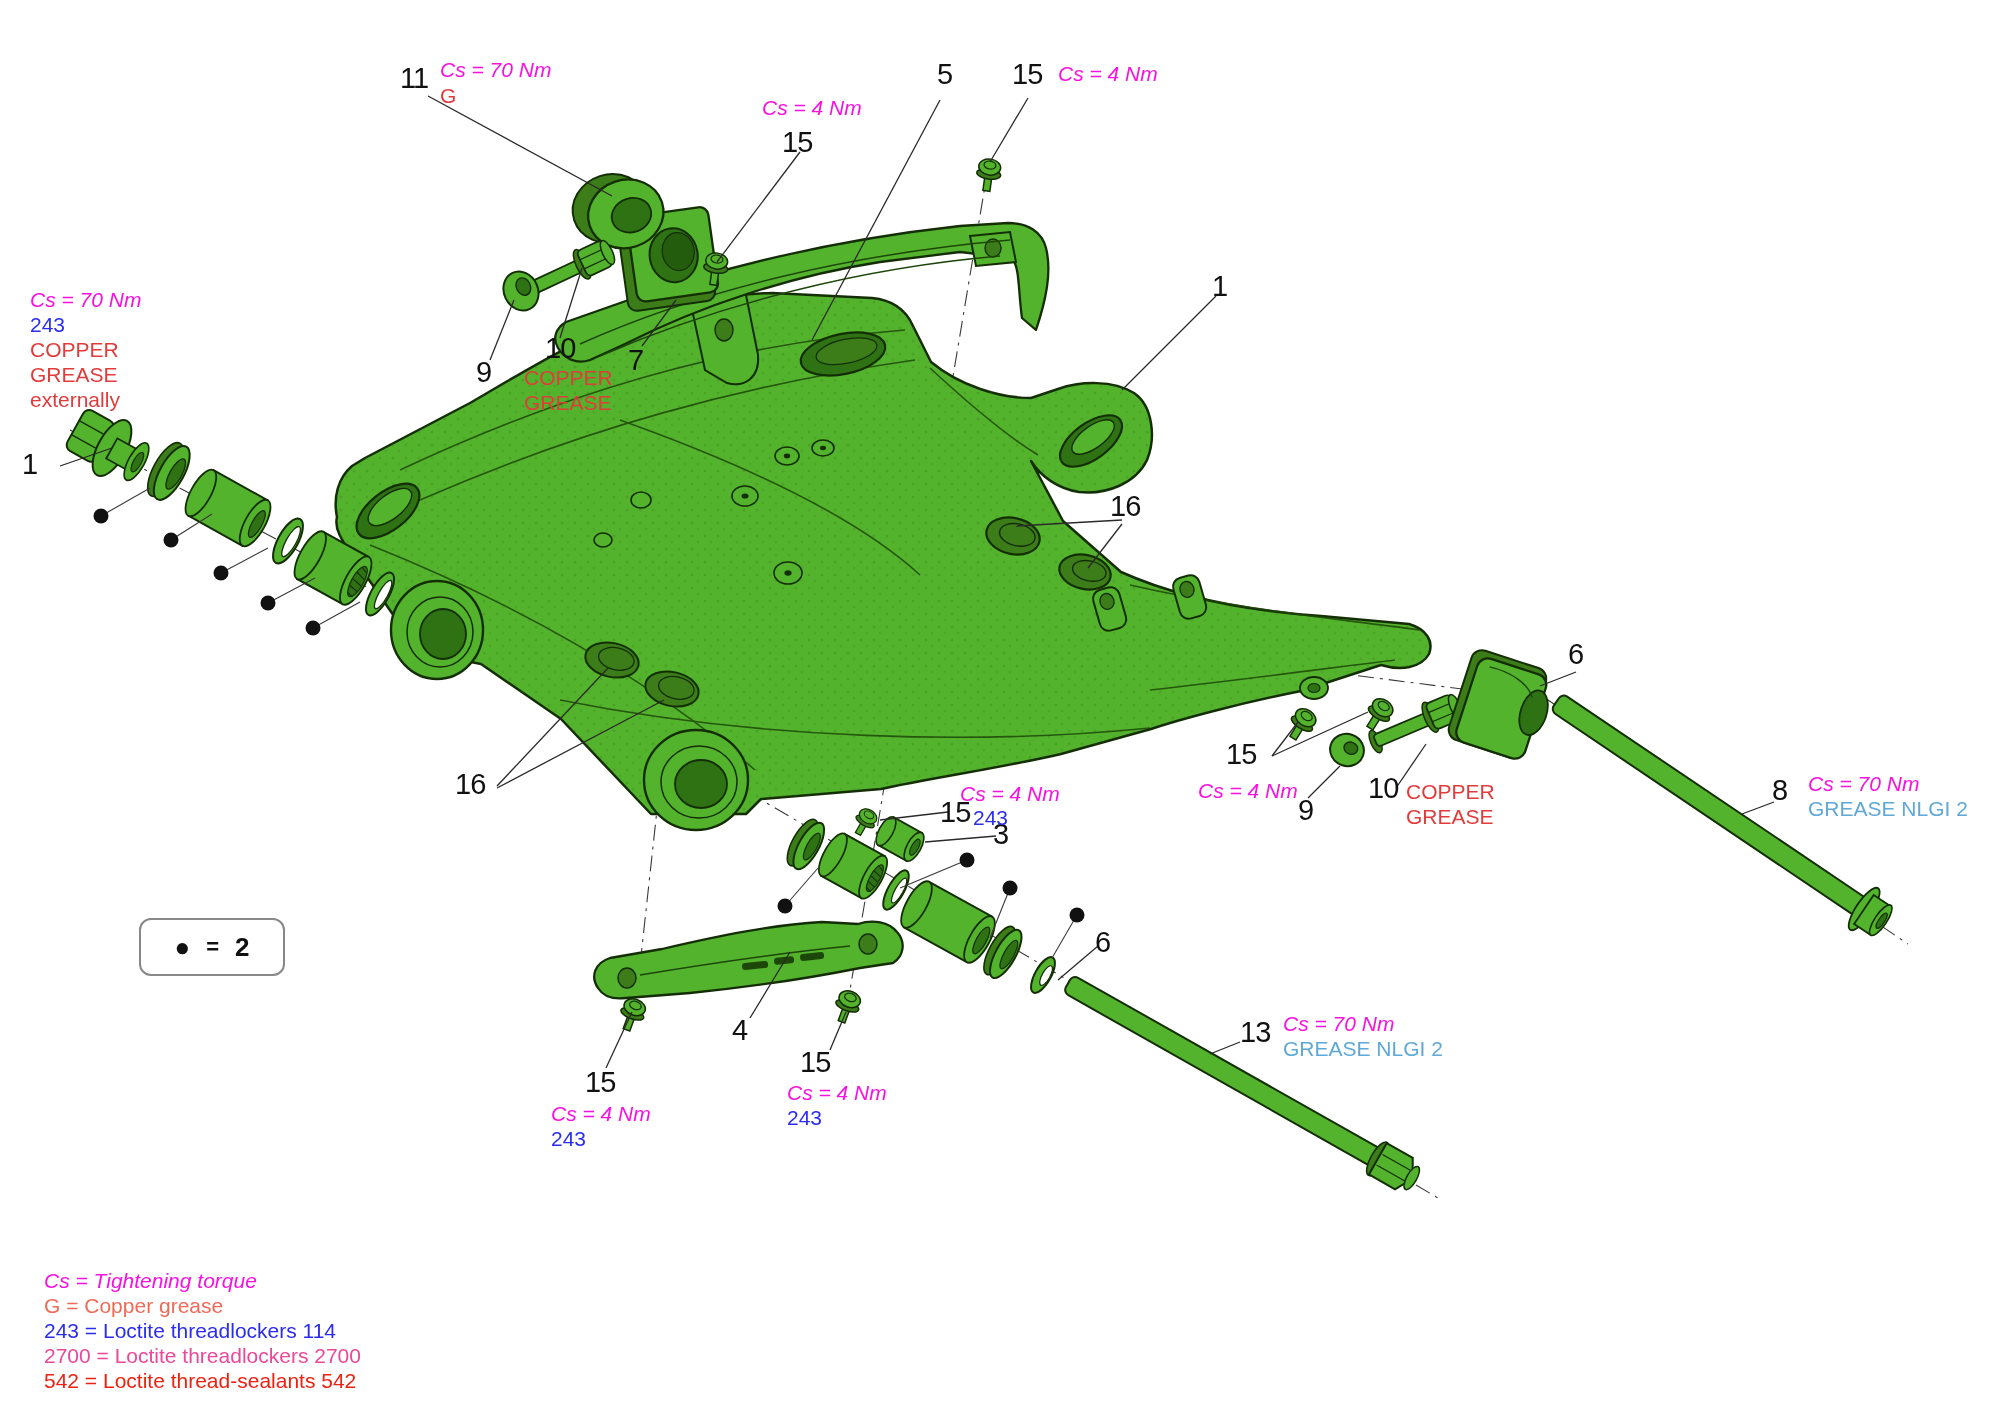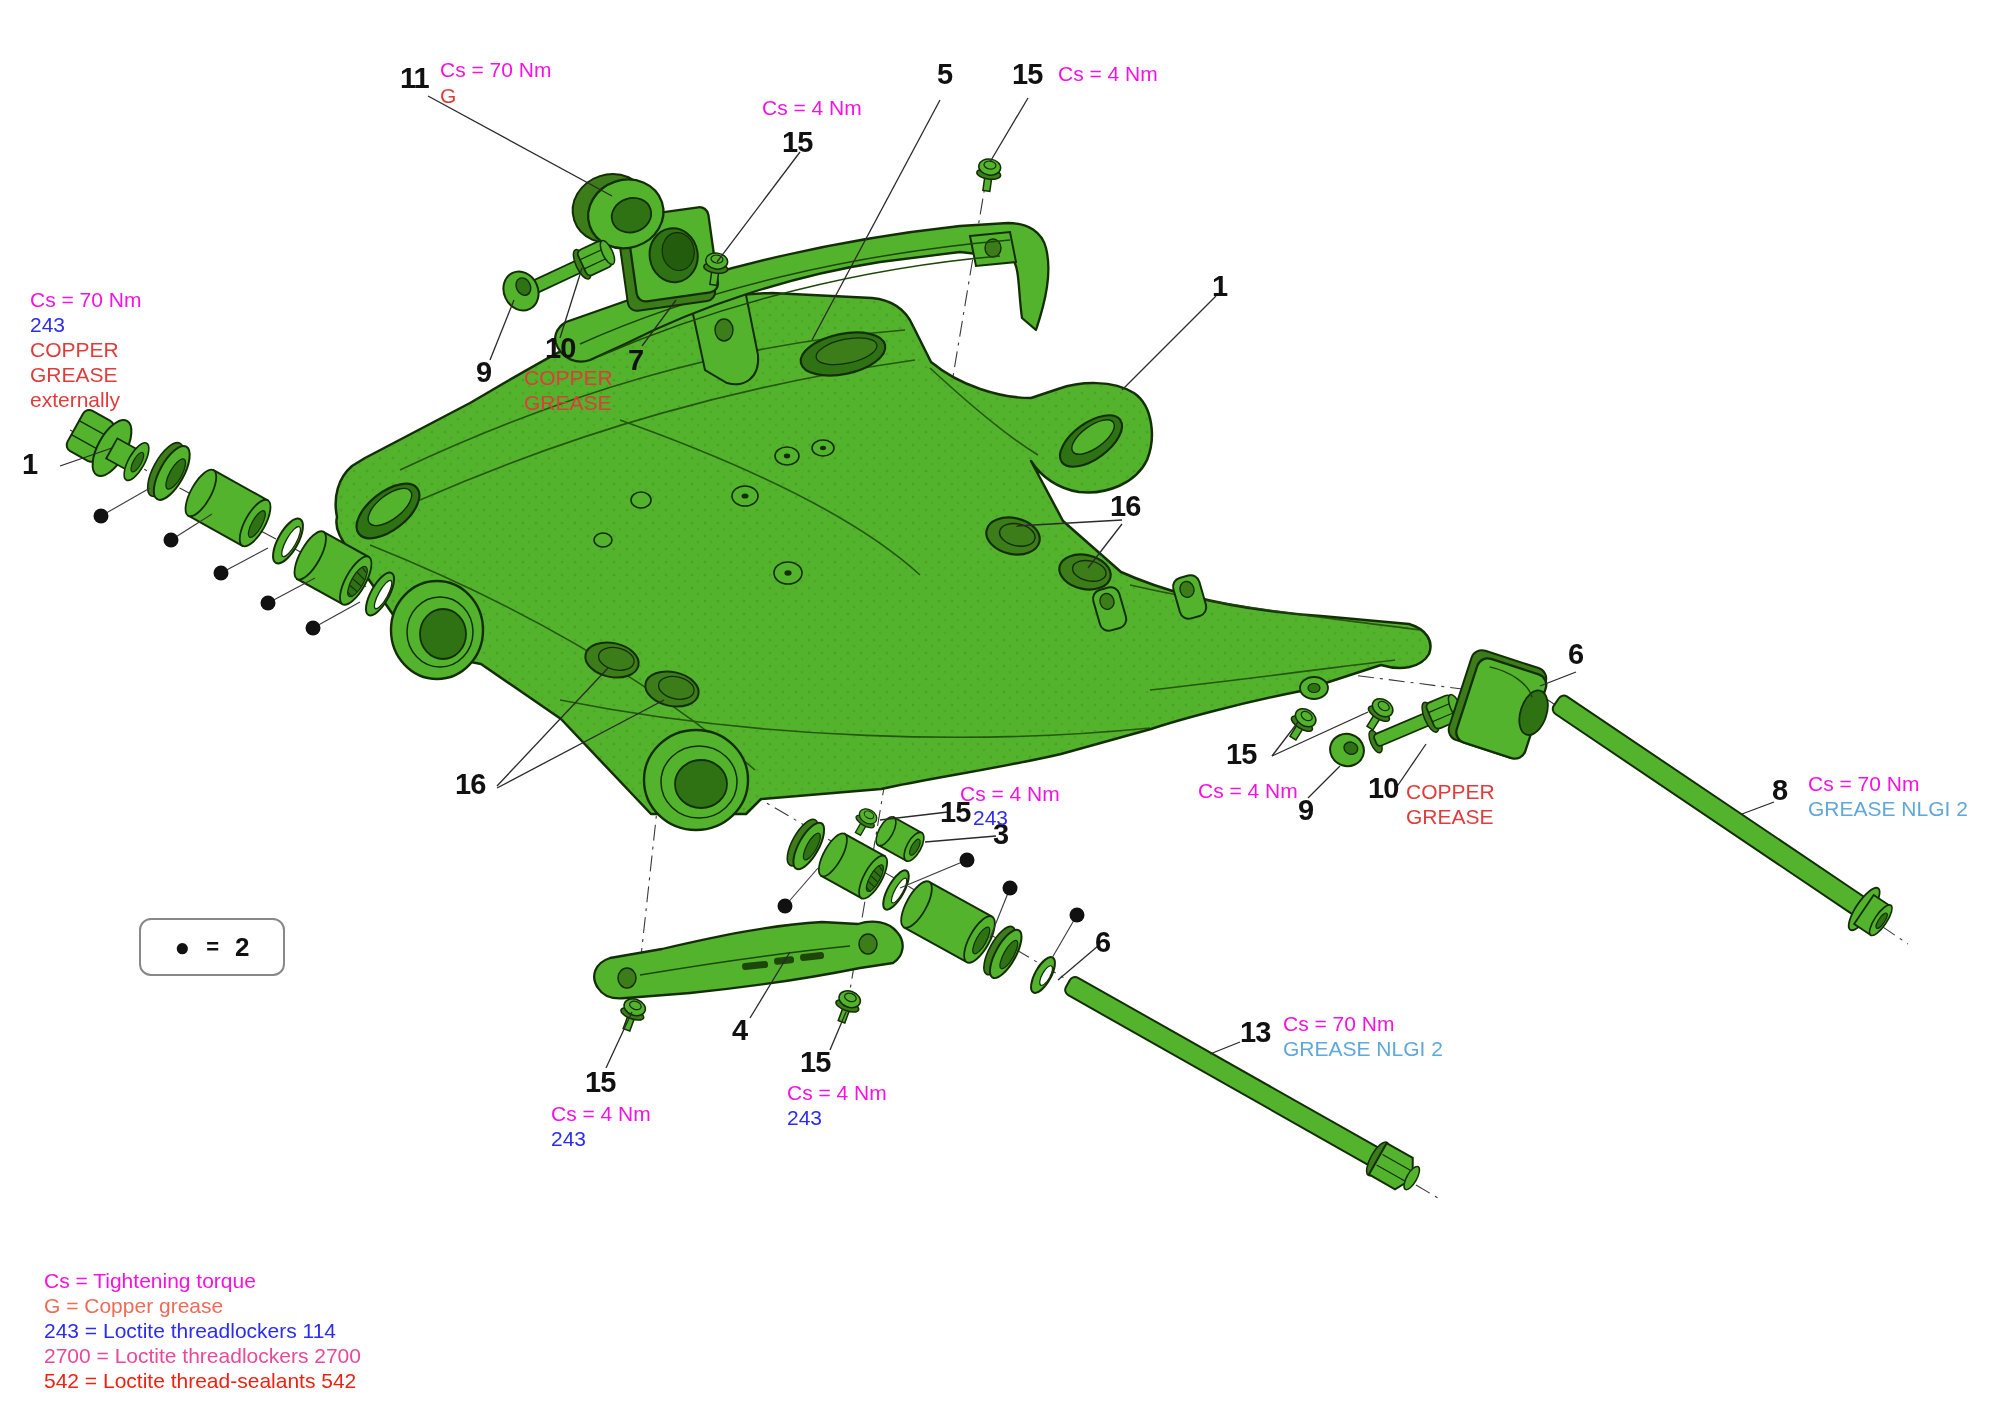--- a/index.html
+++ b/index.html
@@ -1,22 +1,22 @@
 <!DOCTYPE html>
 <html><head>
 <meta charset="utf-8">
 <style>
   html,body{margin:0;padding:0;background:#ffffff;}
   #stage{position:relative;width:2000px;height:1410px;background:#ffffff;overflow:hidden;
          font-family:"Liberation Sans", sans-serif;}
   #art{position:absolute;left:0;top:0;}
   .lbl{position:absolute;white-space:pre;}
-  .num{font-size:29px;font-weight:700;color:#111111;letter-spacing:-1px;}
+  .num{font-size:29px;font-weight:400;color:#111111;letter-spacing:-1px;}
   .note{font-size:21px;font-weight:500;letter-spacing:0px;}
-  .c-mag{color:#f911e0;}
+  .c-mag{color:#f911e0;font-style:italic;}
   .c-red{color:#e03c3c;}
   .c-blue{color:#2a2cf2;}
   .c-lblue{color:#5fa8d8;}
   .c-salmon{color:#ef6b58;}
   .c-green{color:#ec4899;}
   .c-bred{color:#ee2211;}
   #qtybox{position:absolute;left:139px;top:918px;width:142px;height:54px;
           border:2px solid #888;border-radius:12px;display:flex;align-items:center;
           justify-content:center;gap:16px;background:#fff;}
   #qtybox .dot{font-size:26px;color:#111;line-height:1;}

